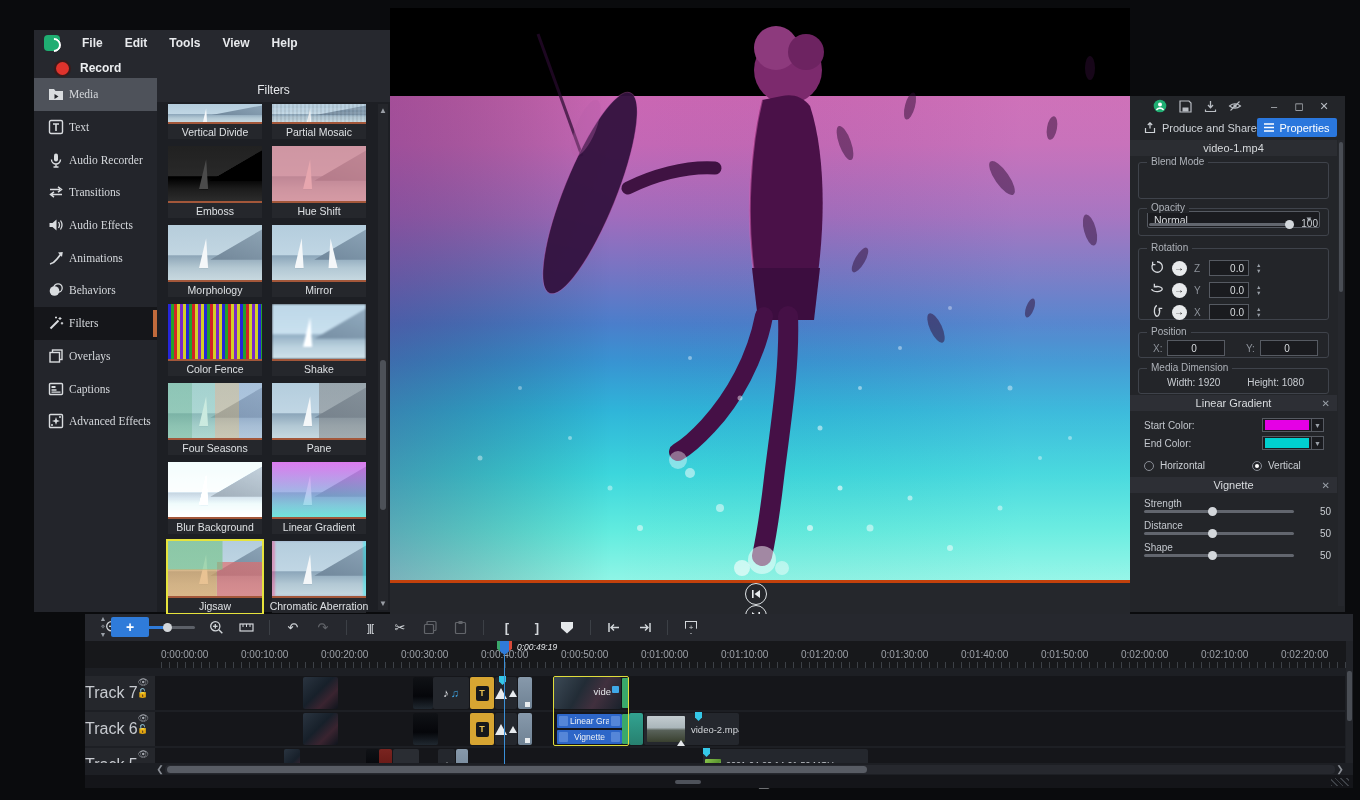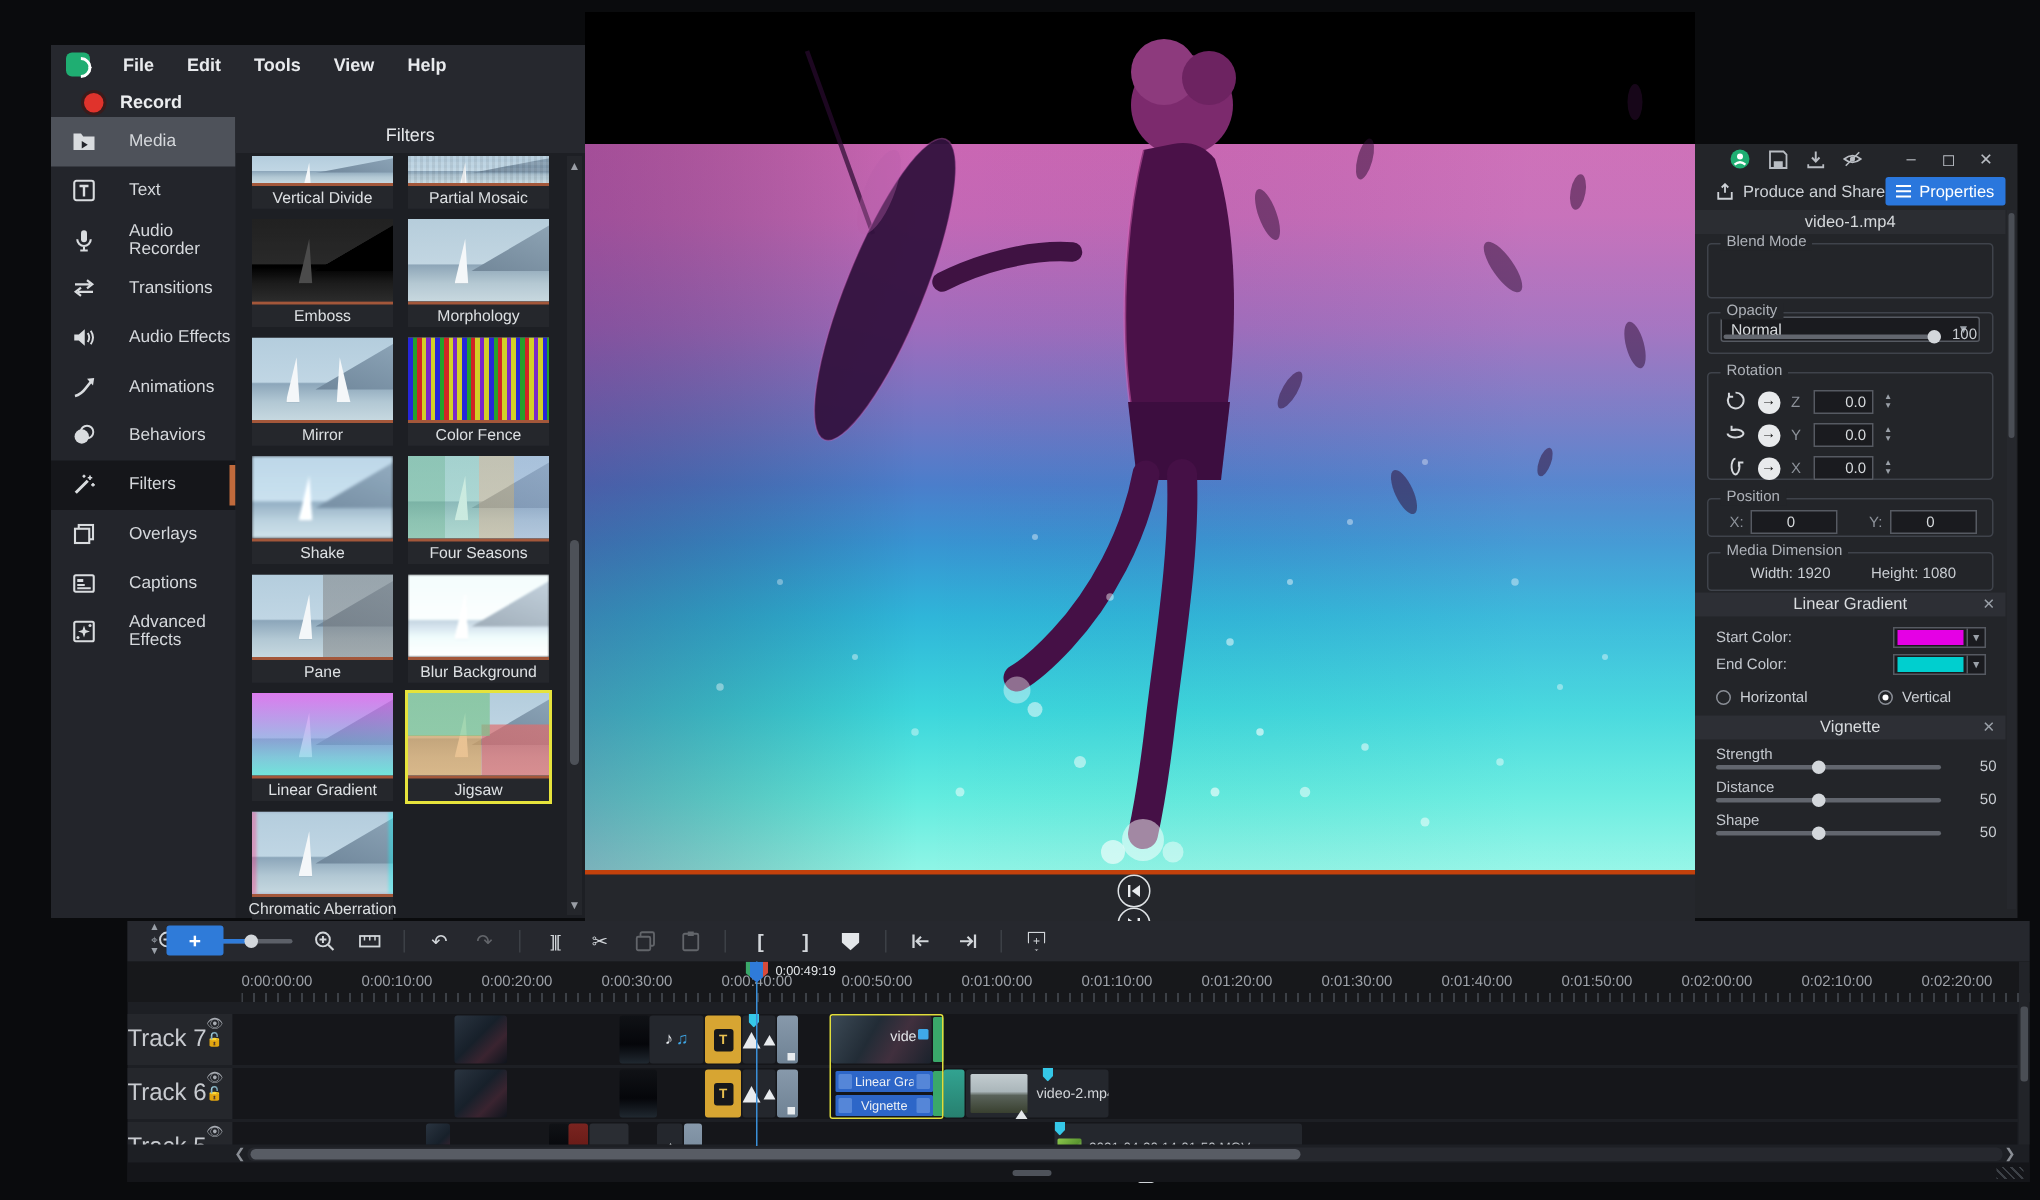--- a/index.html
+++ b/index.html
@@ -12,21 +12,21 @@
   .panel-left { left:34px; top:30px; width:356px; height:582px; background:#26282e; }
   .menubar { position:absolute; left:0; top:0; width:100%; height:26px; display:flex; align-items:center; gap:22px; padding-left:10px; }
   .logo { width:16px; height:16px; border-radius:4px; background:#1fae72; position:relative; flex:0 0 auto; }
   .logo::after { content:""; position:absolute; left:3px; top:3px; width:10px; height:10px; border-radius:50%; border:2px solid #fff; border-left-color:transparent; border-bottom-color:transparent; transform:rotate(45deg); }
   .menu-item { color:#e8eaed; font-size:12px; font-weight:bold; cursor:default; }
   .record-row { position:absolute; left:0; top:26px; width:100%; height:24px; display:flex; align-items:center; gap:11px; padding-left:22px; }
   .record-dot { width:13px; height:13px; border-radius:50%; background:#e0332c; box-shadow:0 0 0 2px #3a1b1b; }
   .record-label { color:#eceef0; font-size:12px; font-weight:bold; }
 
   .sidebar { position:absolute; left:0; top:48px; width:123px; height:534px; background:#23252b; }
-  .side-item { height:32.7px; display:flex; align-items:center; gap:22px; padding-left:13px; position:relative; cursor:pointer; }
+  .side-item { height:32.7px; display:flex; align-items:center; gap:5px; padding-left:13px; position:relative; cursor:pointer;font-family:Liberation Serif, serif; }
   .side-item .slabel { color:#d5d8dc; font-size:11.5px; }
   .side-item.highlight { background:#4e525a; }
   .side-item.active { background:#15161a; }
   .side-item.active::after { content:""; position:absolute; right:0; top:3px; bottom:3px; width:4px; background:#c06a3c; }
   .sicon { width:17px; height:17px; display:flex; align-items:center; justify-content:center; flex:0 0 auto; }
   .sicon svg { width:16px; height:16px; }
 
   .filters-area { position:absolute; left:123px; top:48px; width:233px; height:534px; background:#1d1f24; }
   .filters-title { position:absolute; left:0; top:0; width:100%; height:24px; background:#26282e; color:#e6e8eb; font-size:12px; display:flex; align-items:center; justify-content:center; }
   .fgrid { position:absolute; left:11px; top:26px; width:198px; display:grid; grid-template-columns:94px 94px; column-gap:10px; row-gap:7px; }
@@ -162,21 +162,21 @@
   .v2thumb { width:38px; height:26px; margin-left:3px; background:linear-gradient(180deg,#c3ccd0 0%,#aab6ba 45%,#59625a 55%,#39402f 100%); border-radius:1px; flex:0 0 auto; }
   .v2label { color:#d2d5d9; font-size:9.5px; margin-left:6px; white-space:nowrap; }
   .cmov { background:#24272d; display:flex; align-items:center; }
   .movthumb { width:16px; height:12px; margin-left:2px; background:linear-gradient(135deg,#8cc84c,#5a9430 60%,#cde6a0); border-radius:1px; flex:0 0 auto; }
   .movlabel { color:#c6cacf; font-size:9px; margin-left:5px; white-space:nowrap; }
   .cyanmark { position:absolute; width:7px; height:9px; background:#35c8e8; clip-path:polygon(0 0,100% 0,100% 60%,50% 100%,0 60%); z-index:5; }
   .whitetri { position:absolute; width:0; height:0; border-left:4px solid transparent; border-right:4px solid transparent; border-bottom:6px solid #e4e7ea; }
 
   .playhead { position:absolute; left:419px; top:27px; width:1px; height:123px; background:#3a8fd8; z-index:8; }
   .phead { position:absolute; left:412px; top:27px; width:15px; height:14px; clip-path:polygon(0 0,100% 0,100% 55%,50% 100%,0 55%); background:linear-gradient(90deg,#3aa86a 0 3px,#2f7bd9 3px 12px,#d84a3a 12px 15px); z-index:9; cursor:grab; }
-  .phlabel { position:absolute; left:432px; top:28px; color:#e4e7ea; font-size:8.5px; z-index:9; }
+  .phlabel { position:absolute; left:432px; top:28px; color:#e4e7ea; font-size:8.5px; z-index:9;font-style:italic; }
 
   .hscroll { position:absolute; left:70px; right:8px; top:149px; height:12px; display:flex; align-items:center; }
   .hscroll .arr { color:#8a8e95; font-size:9px; width:10px; text-align:center; cursor:pointer; }
   .hscroll .track { position:relative; flex:1; height:9px; background:#26282e; border-radius:4px; }
   .hscroll .thumbh { position:absolute; left:2px; top:1px; width:700px; height:7px; background:#585c64; border-radius:4px; cursor:grab; }
   .tfooter { position:absolute; left:0; top:161px; width:100%; height:13px; background:#141519; }
   .minithumb { position:absolute; left:590px; top:5px; width:26px; height:4px; background:#4e525a; border-radius:2px; }
   .grip { position:absolute; right:4px; top:3px; width:18px; height:8px; background:repeating-linear-gradient(45deg,#3c4046 0 1px,transparent 1px 4px); }
   .vscroll { position:absolute; right:0px; top:27px; width:7px; height:122px; background:#222429; }
   .vscroll .thumbv { position:absolute; left:1px; top:30px; width:5px; height:50px; background:#4a4e55; border-radius:2px; }
@@ -320,20 +320,27 @@
               <div class="ov"></div>
             </div>
             <div class="flabel">Partial Mosaic</div>
           </div>
           <div class="fcell">
             <div class="fthumb fx-emboss">
               <div class="scene"></div>
               <div class="ov"></div>
             </div>
             <div class="flabel">Emboss</div>
+          </div>
+          <div class="fcell">
+            <div class="fthumb fx-hue-shift">
+              <div class="scene"></div>
+              <div class="ov"></div>
+            </div>
+            <div class="flabel">Hue Shift</div>
           </div>
           <div class="fcell">
             <div class="fthumb fx-morphology">
               <div class="scene"></div>
               <div class="ov"></div>
             </div>
             <div class="flabel">Morphology</div>
           </div>
           <div class="fcell">
             <div class="fthumb fx-mirror">

